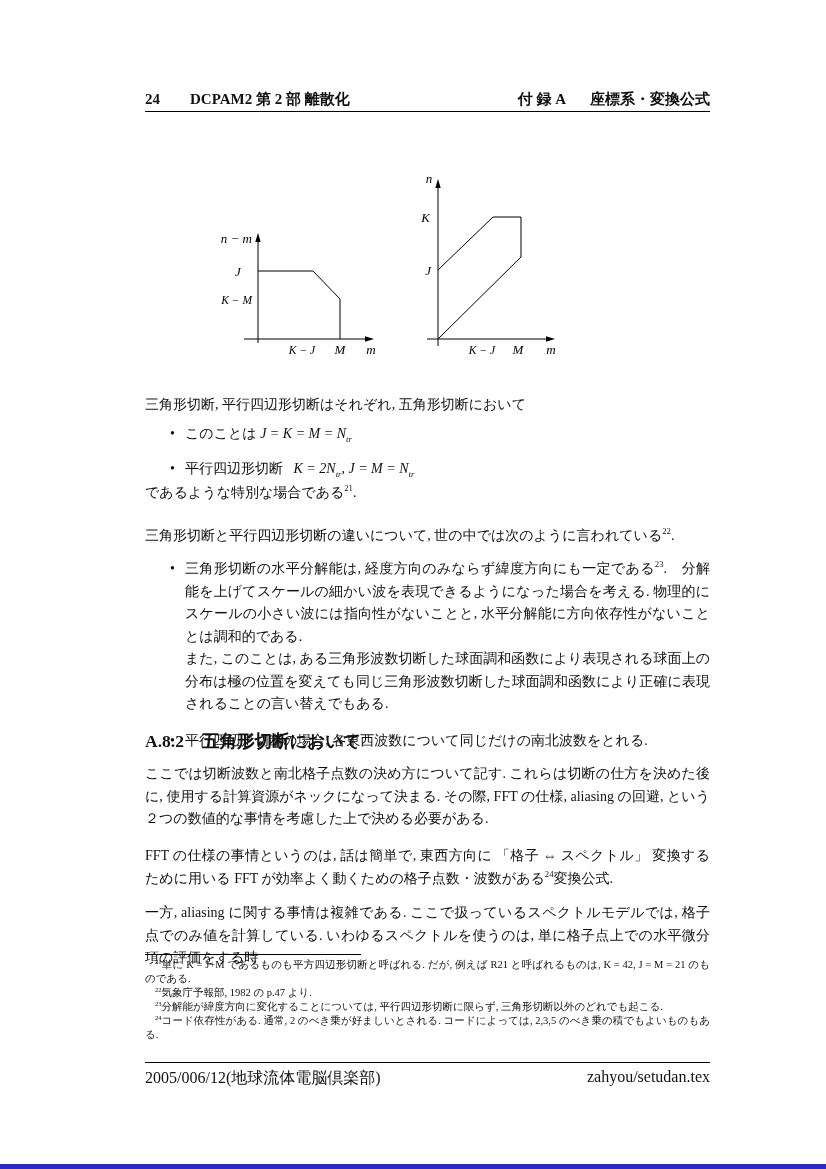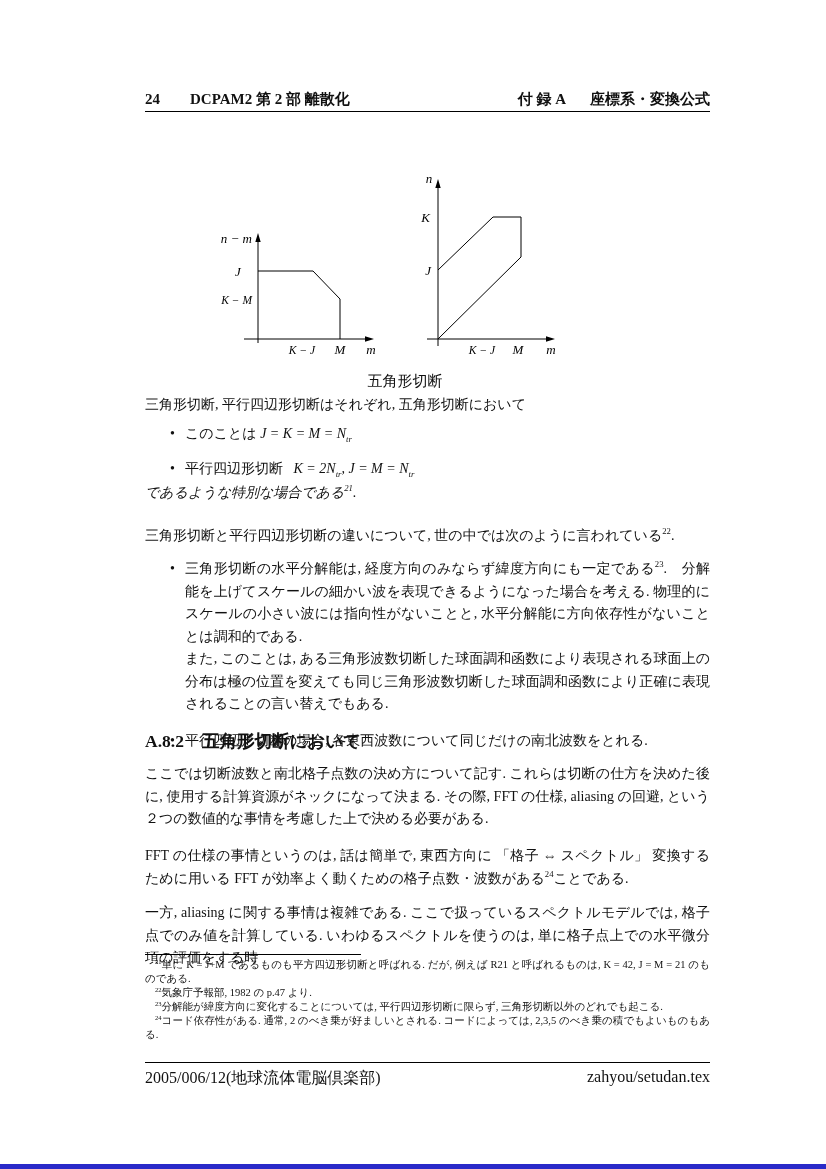--- a/index.html
+++ b/index.html
@@ -69,21 +69,20 @@
     <polygon points="140,169 131,166.3 131,171.7" fill="#000"></polygon>
     <path d="M23,169 L106,87 L106,47 L78,47 L23,100" fill="none" stroke="#000" stroke-width="1"></path>
     <text class="mi" x="14" y="13" font-size="13" font-style="italic" text-anchor="middle">n</text>
     <text x="15" y="52" font-size="13" font-style="italic" text-anchor="end">K</text>
     <text x="16" y="105" font-size="13" font-style="italic" text-anchor="end">J</text>
     <text x="67" y="184" font-size="11.5" font-style="italic" text-anchor="middle">K − J</text>
     <text x="103" y="184" font-size="13" font-style="italic" text-anchor="middle">M</text>
     <text x="136" y="184" font-size="13" font-style="italic" text-anchor="middle">m</text>
   </svg>
 
-  <div class="fig-caption">五角形切断</div>
 
   <div class="content">
 
     <div class="blk" style="top:394px;">三角形切断, 平行四辺形切断はそれぞれ, 五角形切断において</div>
 
     <div class="blk" style="top:423px;">
       <div class="bullet-row">
         <span class="bullet-dot">•</span>
         <span class="bullet-body">
           <span>このことは</span>
@@ -92,21 +91,21 @@
       </div>
       <div class="bullet-row" style="margin-top:12px;">
         <span class="bullet-dot">•</span>
         <span class="bullet-body">
           <span>平行四辺形切断</span>
           <span class="mi" style="margin-left:7px;"><span>K = 2N</span><sub>tr</sub><span>,  J = M = N</span><sub>tr</sub></span>
         </span>
       </div>
     </div>
 
-    <div class="blk" style="top:482px;font-style:italic;"><span>であるような特別な場合である</span><sup>21</sup><span>.</span></div>
+    <div class="blk" style="top:482px;"><span>であるような特別な場合である</span><sup>21</sup><span>.</span></div>
 
     <div class="blk" style="top:525px;"><span>三角形切断と平行四辺形切断の違いについて, 世の中では次のように言われている</span><sup>22</sup><span>.</span></div>
 
     <div class="blk" style="top:558px;">
       <div class="bullet-row">
         <span class="bullet-dot">•</span>
         <span class="bullet-body">
           <div><span>三角形切断の水平分解能は, 経度方向のみならず緯度方向にも一定である</span><sup>23</sup><span>.　分解能を上げてスケールの細かい波を表現できるようになった場合を考える. 物理的にスケールの小さい波には指向性がないことと, 水平分解能に方向依存性がないこととは調和的である.</span></div>
           <div>また, このことは, ある三角形波数切断した球面調和函数により表現される球面上の分布は極の位置を変えても同じ三角形波数切断した球面調和函数により正確に表現されることの言い替えでもある.</div>
         </span>
@@ -116,21 +115,21 @@
         <span class="bullet-body">平行四辺形切断の場合, 各東西波数について同じだけの南北波数をとれる.</span>
       </div>
     </div>
 
     <div class="blk sec-head" style="top:730px;">
       <span>A.8.2</span><span class="gap">五角形切断において</span>
     </div>
 
     <div class="blk" style="top:763px;">ここでは切断波数と南北格子点数の決め方について記す. これらは切断の仕方を決めた後に, 使用する計算資源がネックになって決まる. その際, FFT の仕様, aliasing の回避, という２つの数値的な事情を考慮した上で決める必要がある.</div>
 
-    <div class="blk" style="top:845px;"><span>FFT の仕様の事情というのは, 話は簡単で, 東西方向に 「格子 ⇔ スペクトル」 変換するために用いる FFT が効率よく動くための格子点数・波数がある</span><sup>24</sup><span>ことである.</span></div>
+    <div class="blk" style="top:845px;"><span>FFT の仕様の事情というのは, 話は簡単で, 東西方向に 「格子 ⇔ スペクトル」 変換するために用いる FFT が効率よく動くための格子点数・波数がある</span><sup>24</sup><span>変換公式.</span></div>
 
     <div class="blk" style="top:902px;">一方, aliasing に関する事情は複雑である. ここで扱っているスペクトルモデルでは, 格子点でのみ値を計算している. いわゆるスペクトルを使うのは, 単に格子点上での水平微分項の評価をする時</div>
 
   </div>
 
   <div class="fn-rule"></div>
 
   <div class="footnotes">
     <div class="footnote"><sup>21</sup><span>単に K = J+M であるものも平方四辺形切断と呼ばれる. だが, 例えば R21 と呼ばれるものは, K = 42, J = M = 21 のものである.</span></div>
     <div class="footnote"><sup>22</sup><span>気象庁予報部, 1982 の p.47 より.</span></div>

